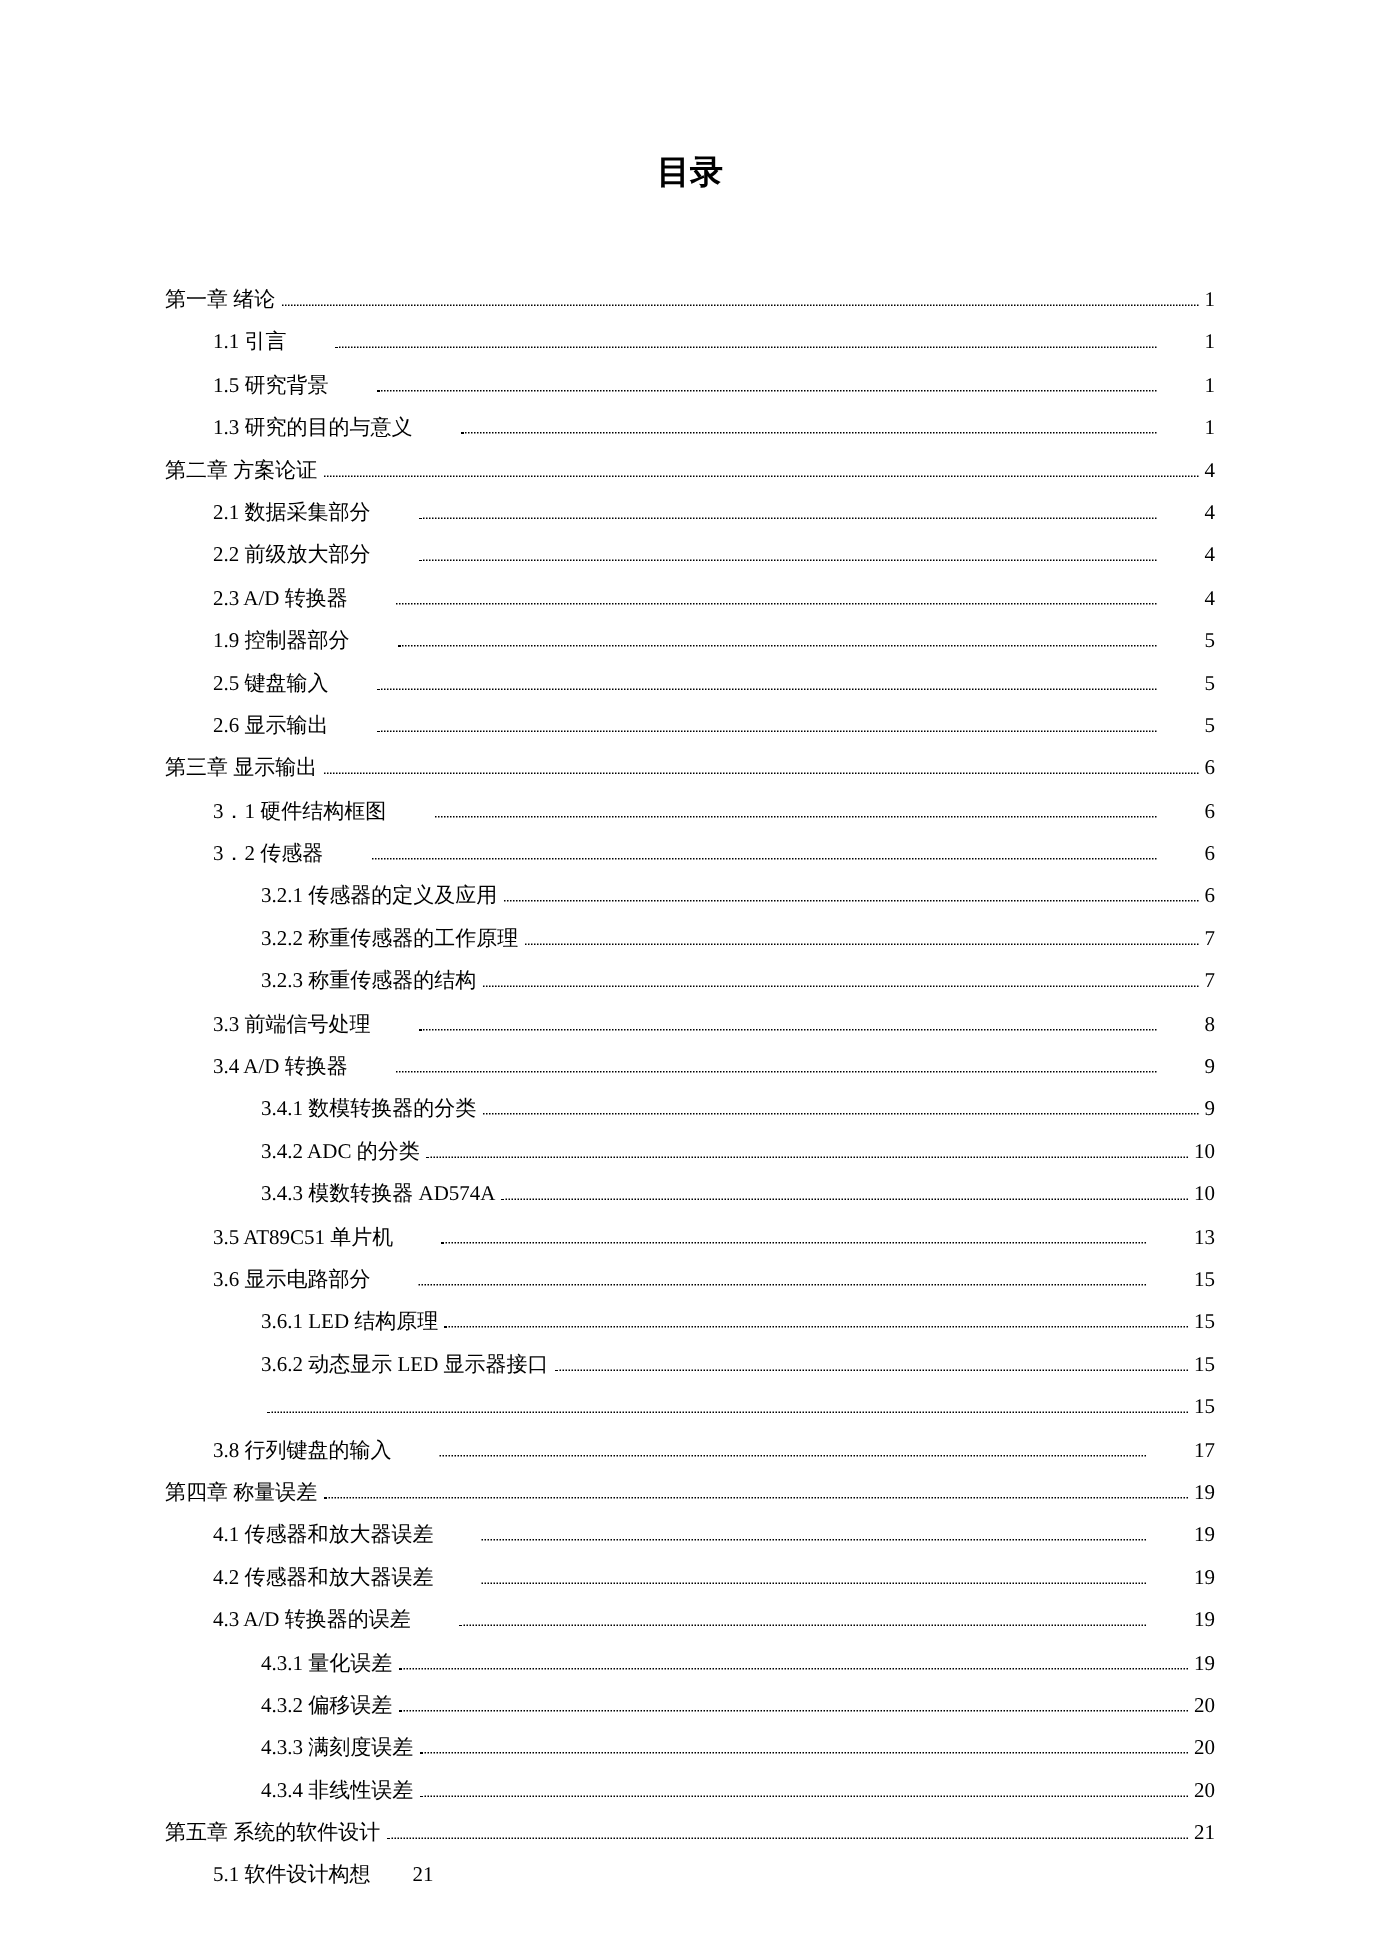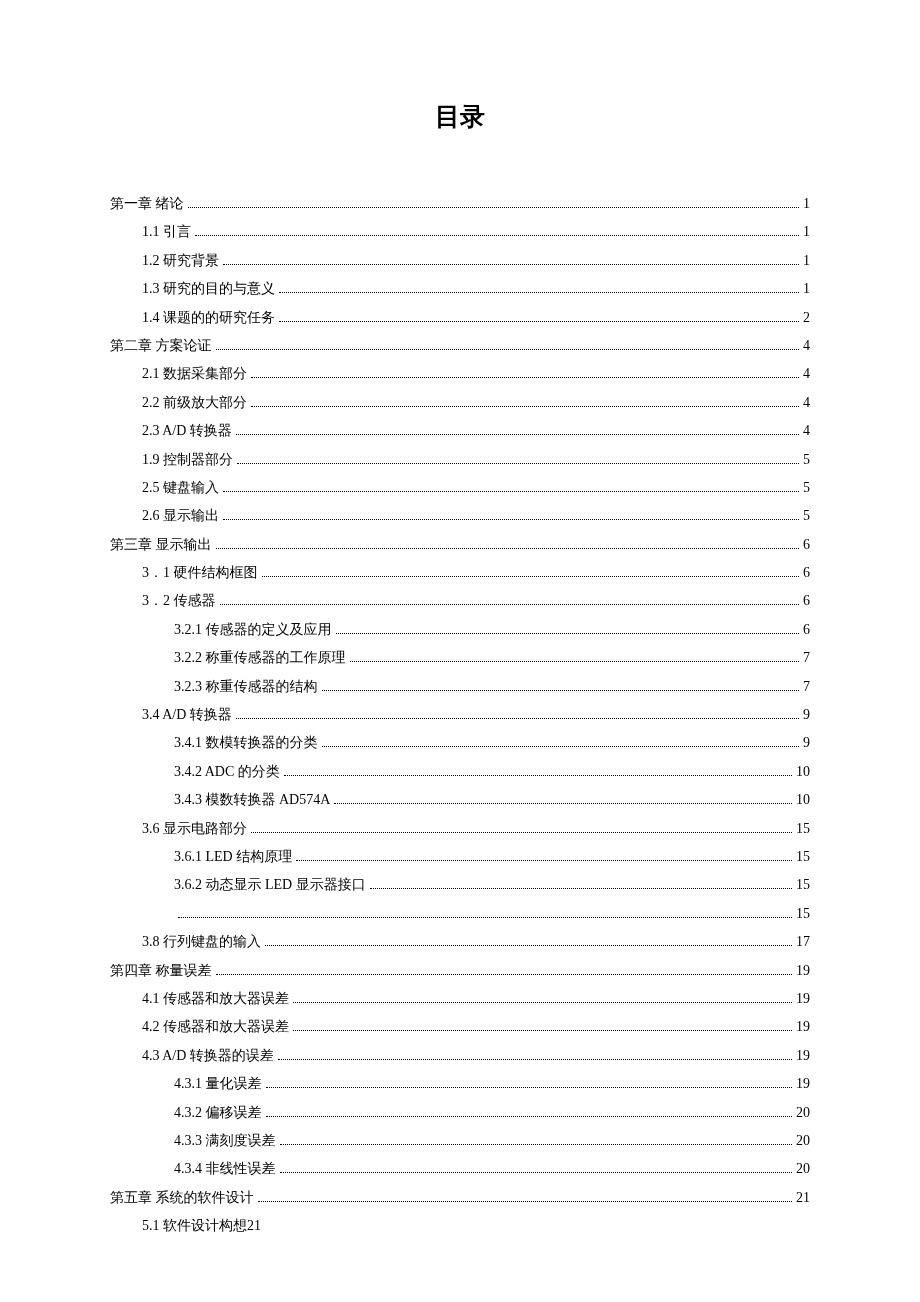--- a/index.html
+++ b/index.html
@@ -7,73 +7,68 @@
       width: 920px;
       height: 1302px;
       background: #fff;
       font-family: "SimSun", "宋体", serif;
       font-size: 14px;
       color: #000;
       padding: 100px 110px 120px 110px;
     }
     .title {
       text-align: center;
-      font-size: 25px;
+      font-size: 22px;
       font-weight: bold;
       margin-bottom: 60px;
     }
     .toc { width: 100%; }
     .toc-line {
       display: flex;
       align-items: baseline;
       margin-bottom: 6px;
       line-height: 1.6;
     }
     .toc-line .label { white-space: nowrap; text-align: center; }
     .toc-line .dots {
       flex: 1;
       border-bottom: 1px dotted #000;
       margin: 0 4px 3px 4px;
       min-width: 10px;
     }
     .toc-line .page { white-space: nowrap; }
     .level-0 { padding-left: 0; }
-    .level-1 { padding-left: 32px; }
+    .level-1 { padding-left: 32px; gap: 28px; }
     .level-2 { padding-left: 64px; }
   </style>
 </head>
 <body>
 
 <div class="title">目录</div>
 <div class="toc">
     <div class="toc-line level-0">
       <span class="label">第一章 绪论</span>
       <span class="dots"></span>
       <span class="page">1</span>
     </div>
     <div class="toc-line level-1">
       <span class="label">1.1 引言</span>
       <span class="dots"></span>
       <span class="page">1</span>
     </div>
     <div class="toc-line level-1">
-      <span class="label">1.2 研究背景</span>
+      <span class="label">1.5 研究背景</span>
       <span class="dots"></span>
       <span class="page">1</span>
     </div>
     <div class="toc-line level-1">
       <span class="label">1.3 研究的目的与意义</span>
       <span class="dots"></span>
       <span class="page">1</span>
     </div>
-    <div class="toc-line level-1">
-      <span class="label">1.4 课题的的研究任务</span>
-      <span class="dots"></span>
-      <span class="page">2</span>
-    </div>
     <div class="toc-line level-0">
       <span class="label">第二章 方案论证</span>
       <span class="dots"></span>
       <span class="page">4</span>
     </div>
     <div class="toc-line level-1">
       <span class="label">2.1 数据采集部分</span>
       <span class="dots"></span>
       <span class="page">4</span>
     </div>
@@ -126,38 +121,48 @@
       <span class="label">3.2.2 称重传感器的工作原理</span>
       <span class="dots"></span>
       <span class="page">7</span>
     </div>
     <div class="toc-line level-2">
       <span class="label">3.2.3 称重传感器的结构</span>
       <span class="dots"></span>
       <span class="page">7</span>
     </div>
     <div class="toc-line level-1">
+      <span class="label">3.3 前端信号处理</span>
+      <span class="dots"></span>
+      <span class="page">8</span>
+    </div>
+    <div class="toc-line level-1">
       <span class="label">3.4 A/D 转换器</span>
       <span class="dots"></span>
       <span class="page">9</span>
     </div>
     <div class="toc-line level-2">
       <span class="label">3.4.1 数模转换器的分类</span>
       <span class="dots"></span>
       <span class="page">9</span>
     </div>
     <div class="toc-line level-2">
       <span class="label">3.4.2 ADC 的分类</span>
       <span class="dots"></span>
       <span class="page">10</span>
     </div>
     <div class="toc-line level-2">
       <span class="label">3.4.3 模数转换器 AD574A</span>
       <span class="dots"></span>
       <span class="page">10</span>
+    </div>
+    <div class="toc-line level-1">
+      <span class="label">3.5 AT89C51 单片机</span>
+      <span class="dots"></span>
+      <span class="page">13</span>
     </div>
     <div class="toc-line level-1">
       <span class="label">3.6 显示电路部分</span>
       <span class="dots"></span>
       <span class="page">15</span>
     </div>
     <div class="toc-line level-2">
       <span class="label">3.6.1 LED 结构原理</span>
       <span class="dots"></span>
       <span class="page">15</span>

